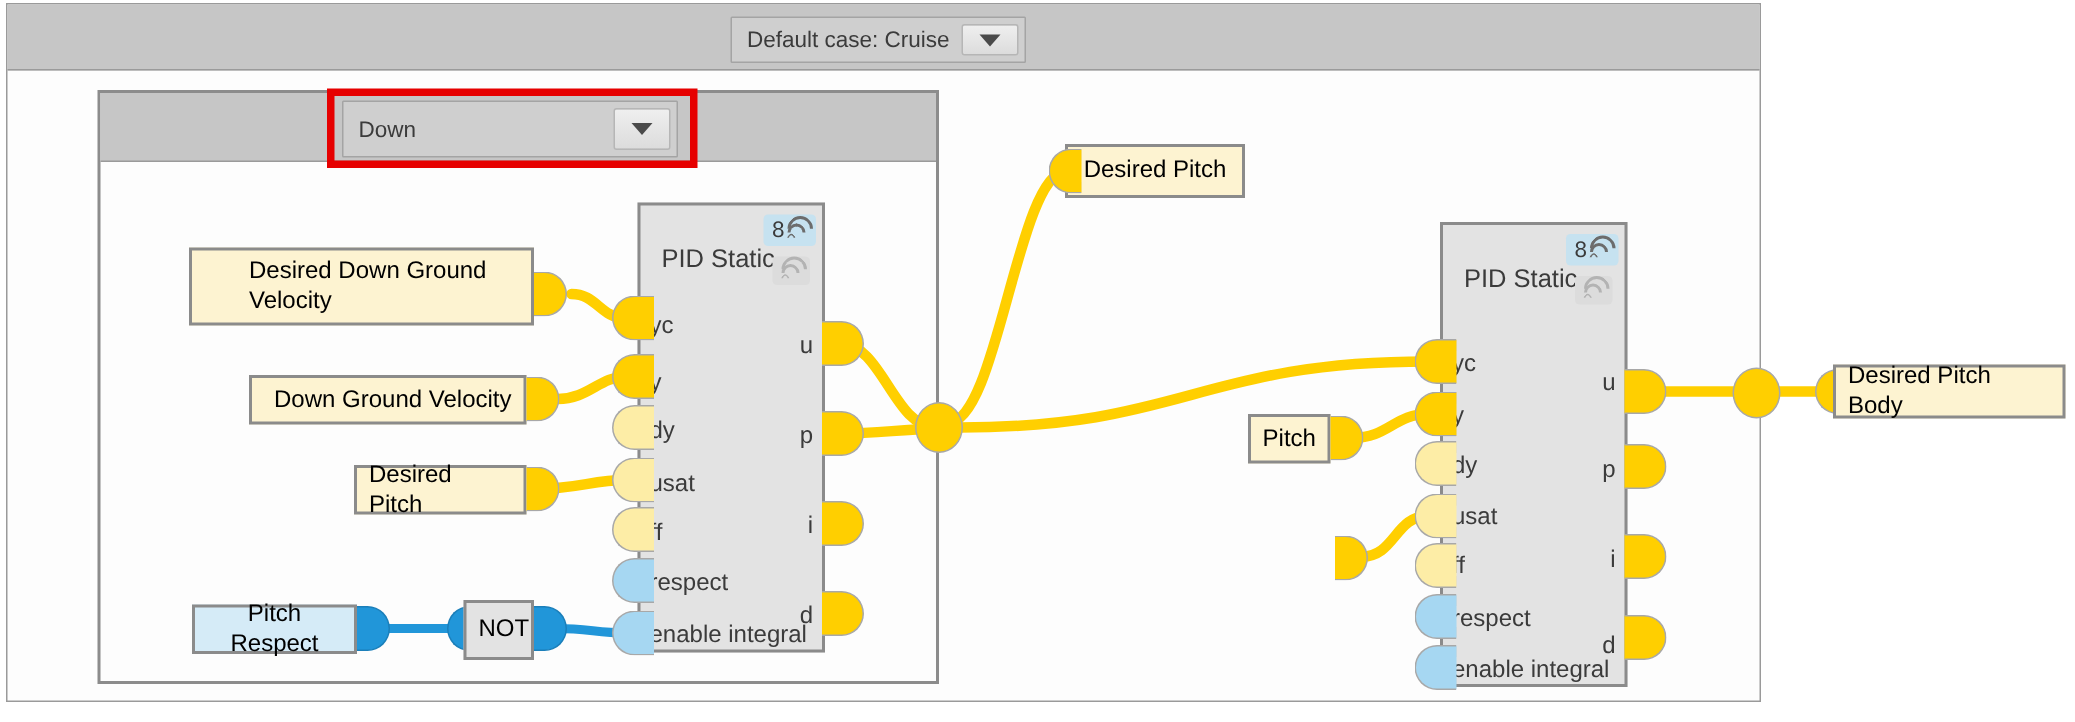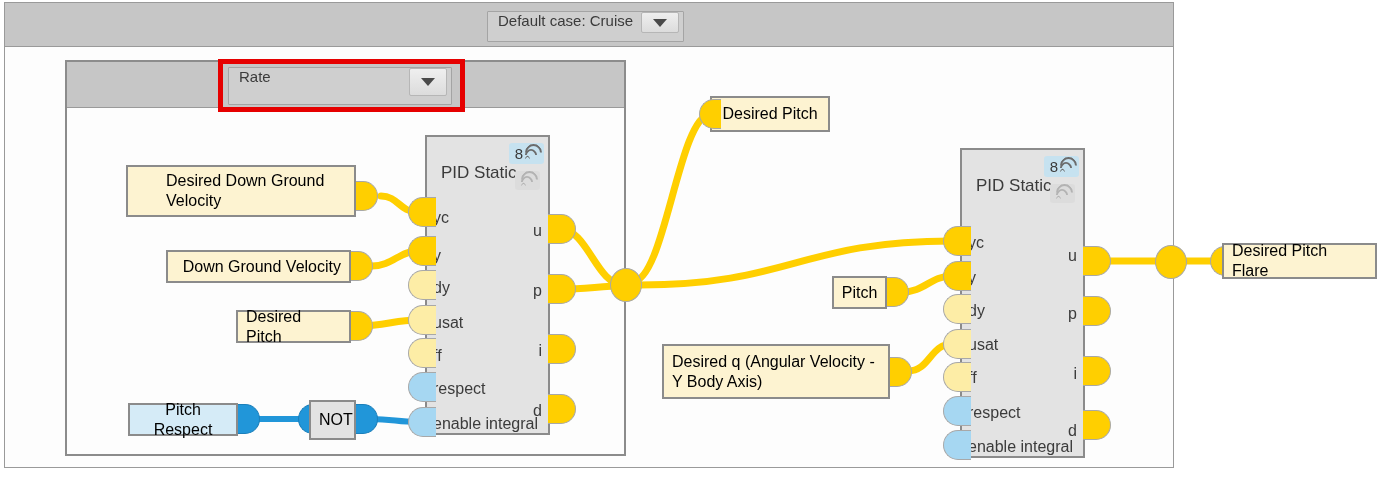--- a/index.html
+++ b/index.html
@@ -22,21 +22,21 @@
   .window-header{
     position:absolute;left:0;top:0;width:100%;height:44px;
     background:#c6c6c6;
     border-bottom:1px solid #9a9a9a;
     box-sizing:border-box;
   }
 
   
   .combo{
     position:absolute;
-    display:flex;align-items:flex-start;
+    display:flex;align-items:center;
     background:#cfcfcf;
     border:1px solid #a4a4a4;
     box-sizing:border-box;
     border-radius:1px;
   }
   .combo .combo-label{
     flex:1 1 auto;
     padding-left:10px;
     color:#3b3b3b;
     font-size:15px;
@@ -197,21 +197,21 @@
     <span class="combo-btn">
       <span class="caret"></span>
     </span>
   </div>
 
   <div class="inner-panel">
     <div class="inner-panel-header"></div>
   </div>
 
   <div class="combo" id="combo-flare">
-    <span class="combo-label">Rate</span>
+    <span class="combo-label">Down</span>
     <span class="combo-btn">
       <span class="caret"></span>
     </span>
   </div>
   <div class="highlight"></div>
 
   <svg class="wires">
     <g fill="none" stroke="#ffcf00" stroke-width="7" stroke-linecap="round">
 
       <path d="M 381,196 C 398,196 400,212 417,212"></path>
@@ -321,23 +321,20 @@
   <div class="note center" style="left:710px;top:96px;width:120px;height:36px;">
     <span>Desired Pitch</span>
   </div>
   <div class="nub inlet" style="left:699px;top:99px;"></div>
 
   <div class="note center" style="left:832px;top:276px;width:55px;height:33px;">
     <span>Pitch</span>
   </div>
   <div class="nub" style="left:887px;top:277px;"></div>
 
-  <div class="note" style="left:662px;top:344px;width:228px;height:55px;">
-    <span>Desired q (Angular Velocity - Y Body Axis)</span>
-  </div>
   <div class="nub" style="left:890px;top:357px;"></div>
 
   <div class="pid-block" style="left:960px;top:148px;width:125px;height:310px;">
     <span class="pid-title">PID Static</span>
     <span class="badge blue" style="right:4px;top:6px;">
       <span>8</span>
       <span class="sig">
           <i class="a"></i>
           <i class="b"></i>
           <i class="c"></i>
@@ -373,16 +370,16 @@
   <div class="port in blue" style="left:943px;top:396px;"></div>
   <div class="port in blue" style="left:943px;top:430px;"></div>
 
   <div class="port out" style="left:1083px;top:246px;"></div>
   <div class="port out" style="left:1083px;top:296px;"></div>
   <div class="port out" style="left:1083px;top:356px;"></div>
   <div class="port out" style="left:1083px;top:410px;"></div>
 
   <div class="nub inlet" style="left:1210px;top:246px;"></div>
   <div class="note" style="left:1222px;top:243px;width:155px;height:36px;">
-    <span>Desired Pitch Flare</span>
+    <span>Desired Pitch Body</span>
   </div>
 
 </div>
 
 </body></html>

